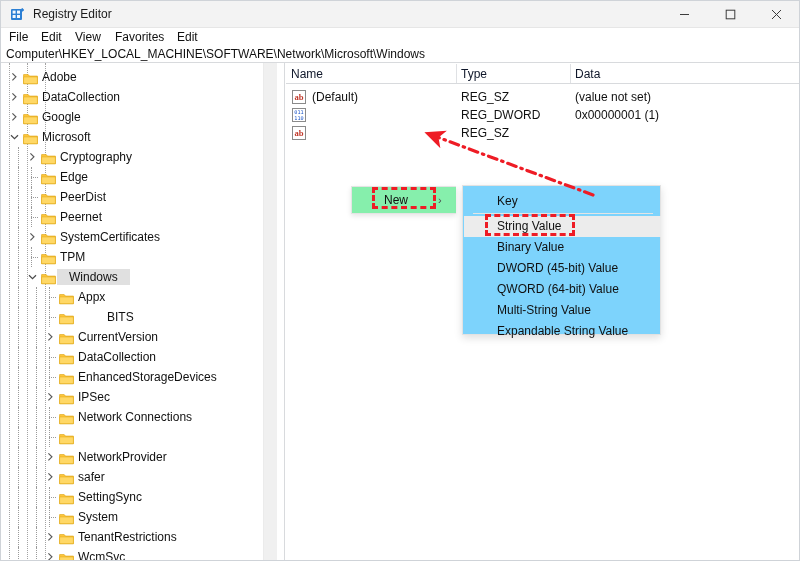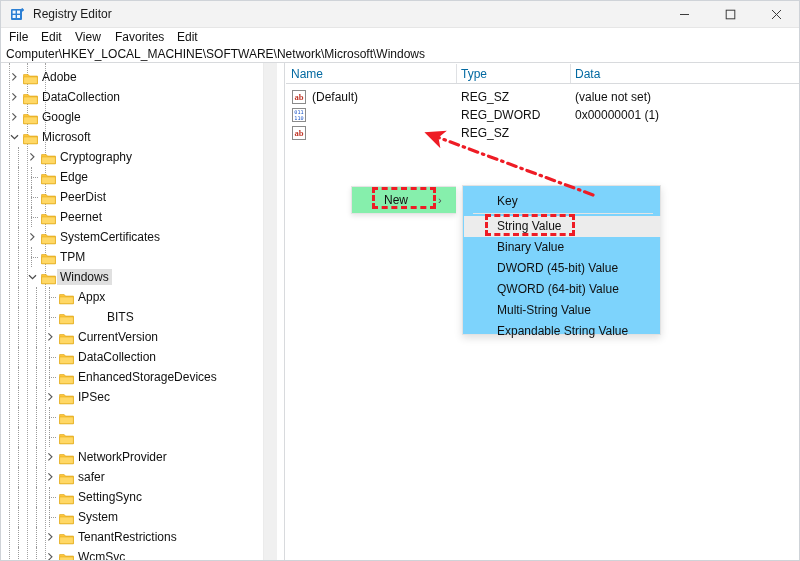--- a/index.html
+++ b/index.html
@@ -146,21 +146,21 @@
   .tlabel {
     position: absolute;
     top: 2px;
     font-size: 12px;
     line-height: 16px;
     color: #101010;
     white-space: nowrap;
   }
   .tlabel.sel {
     background: #e0e0e0;
-    padding: 0 3px;
+    padding: 0 12px;
     margin-left: -3px;
   }
   .chev {
     position: absolute;
     top: 4px;
     width: 11px; height: 12px;
     color: #5a5a5a;
     font-size: 10px;
     line-height: 12px;
     text-align: center;
@@ -200,21 +200,21 @@
     width: 513px; height: 21px;
     background: #ffffff;
     border-bottom: 1px solid #d8dadd;
     box-sizing: border-box;
   }
   .colhead {
     position: absolute;
     top: 3px;
     font-size: 12px;
     line-height: 16px;
-    color: #0369a1;
+    color: #0f172a;
     white-space: nowrap;
   }
   .coldiv {
     position: absolute;
     top: 1px;
     width: 1px; height: 19px;
     background: #dfe1e4;
   }
   .lrow {
     position: absolute;
@@ -565,20 +565,21 @@
         </div>
         <div class="tnode" style="top: 344px;">
           <div class="guide-v" style="left: 17px;"></div>
           <div class="guide-v" style="left: 35px;"></div>
           <div class="guide-h" style="left: 48px; width: 7px;"></div>
           <div class="guide-v" style="left: 48px;"></div>
           <div class="folder" style="left: 58px;"><svg width="15" height="12" viewBox="0 0 15 12">
               <path d="M0.6 1.6h4.6l1.3 1.5h7.9v7.6H0.6z" fill="#ffc93f" stroke="#e0a818" stroke-width=".7"></path>
               <path d="M0.6 3.9h13.8v6.8H0.6z" fill="#ffd866" stroke="#e0a818" stroke-width=".6"></path>
             </svg></div>
+          <span class="tlabel" style="left: 77px;">Network Connections</span>
         </div>
         <div class="tnode" style="top: 364px;">
           <div class="guide-v" style="left: 17px;"></div>
           <div class="guide-v" style="left: 35px;"></div>
           <div class="guide-h" style="left: 48px; width: 7px;"></div>
           <div class="guide-v" style="left: 48px;"></div>
           <div class="folder" style="left: 58px;"><svg width="15" height="12" viewBox="0 0 15 12">
               <path d="M0.6 1.6h4.6l1.3 1.5h7.9v7.6H0.6z" fill="#ffc93f" stroke="#e0a818" stroke-width=".7"></path>
               <path d="M0.6 3.9h13.8v6.8H0.6z" fill="#ffd866" stroke="#e0a818" stroke-width=".6"></path>
             </svg></div>

